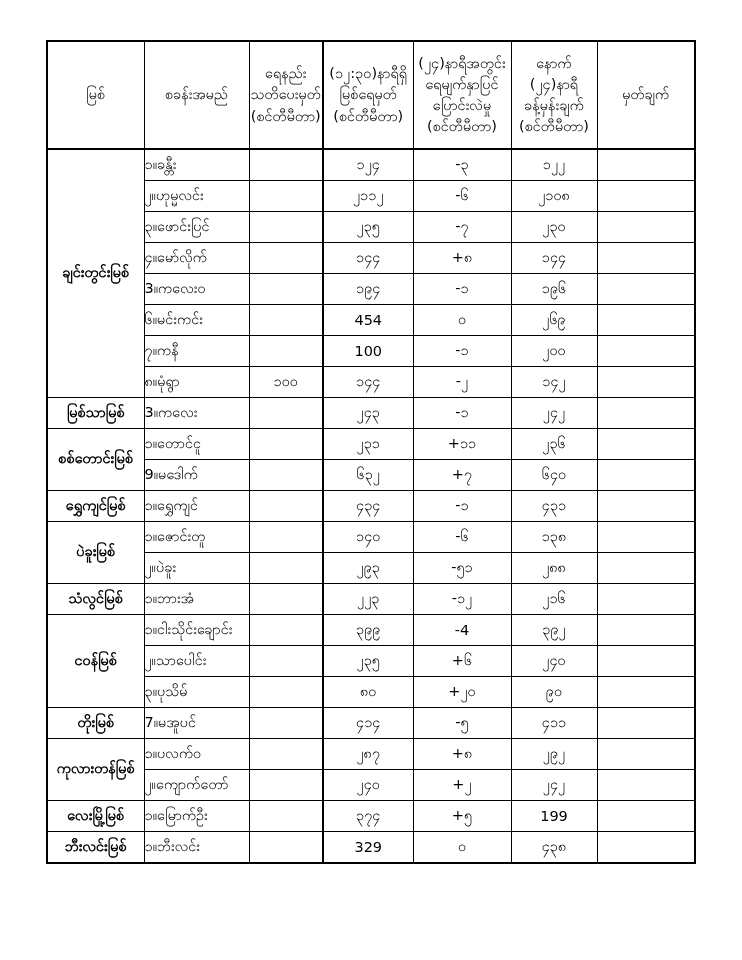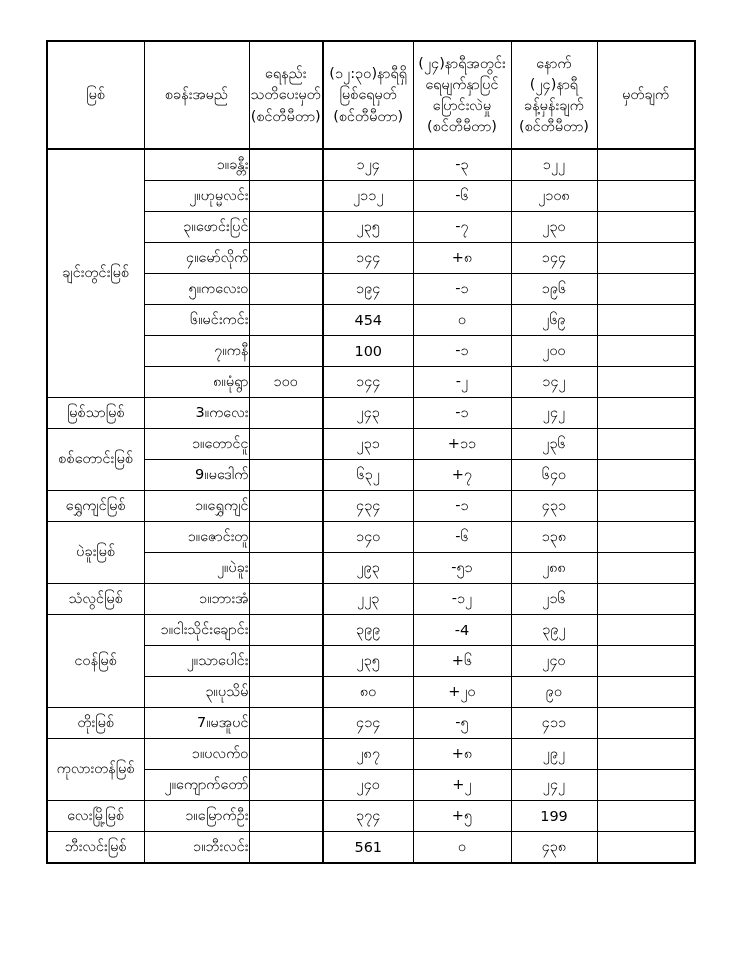--- a/index.html
+++ b/index.html
@@ -47,27 +47,27 @@
     white-space: pre-line;
     padding: 0 1px;
   }
   .wl-table tbody td {
     height: 30px;
     font-size: 14.5px;
     vertical-align: middle;
     white-space: nowrap;
   }
   .river-cell {
-    font-weight: normal;
+    font-weight: bold;
     text-align: center;
     padding: 0 1px;
     margin-top: 8px;
   }
   .station-cell {
-    text-align: right;
+    text-align: left;
     padding-left: 5px;
   }
   .num-cell {
     text-align: center;
   }
   .remark-cell {
     text-align: center;
   }
   .thick-left {
     border-left: 2px solid #000000 !important;
@@ -136,21 +136,21 @@
         </tr>
         <tr>
           <td class="station-cell">၄။မော်လိုက်</td>
           <td class="num-cell"></td>
           <td class="num-cell thick-left">၁၄၄</td>
           <td class="num-cell">+၈</td>
           <td class="num-cell">၁၄၄</td>
           <td class="remark-cell"></td>
         </tr>
         <tr>
-          <td class="station-cell">၅။ကလေးဝ</td>
+          <td class="station-cell">3။ကလေးဝ</td>
           <td class="num-cell"></td>
           <td class="num-cell thick-left">၁၉၄</td>
           <td class="num-cell">-၁</td>
           <td class="num-cell">၁၉၆</td>
           <td class="remark-cell"></td>
         </tr>
         <tr>
           <td class="station-cell">၆။မင်းကင်း</td>
           <td class="num-cell"></td>
           <td class="num-cell thick-left">454</td>
@@ -292,20 +292,20 @@
           <td class="num-cell"></td>
           <td class="num-cell thick-left">၃၇၄</td>
           <td class="num-cell">+၅</td>
           <td class="num-cell">199</td>
           <td class="remark-cell"></td>
         </tr>
         <tr>
           <td class="river-cell" rowspan="1">ဘီးလင်းမြစ်</td>
           <td class="station-cell">၁။ဘီးလင်း</td>
           <td class="num-cell"></td>
-          <td class="num-cell thick-left">561</td>
+          <td class="num-cell thick-left">329</td>
           <td class="num-cell">၀</td>
           <td class="num-cell">၄၃၈</td>
           <td class="remark-cell"></td>
         </tr>
       </tbody>
   </table>
 </div>
 
 </body></html>

